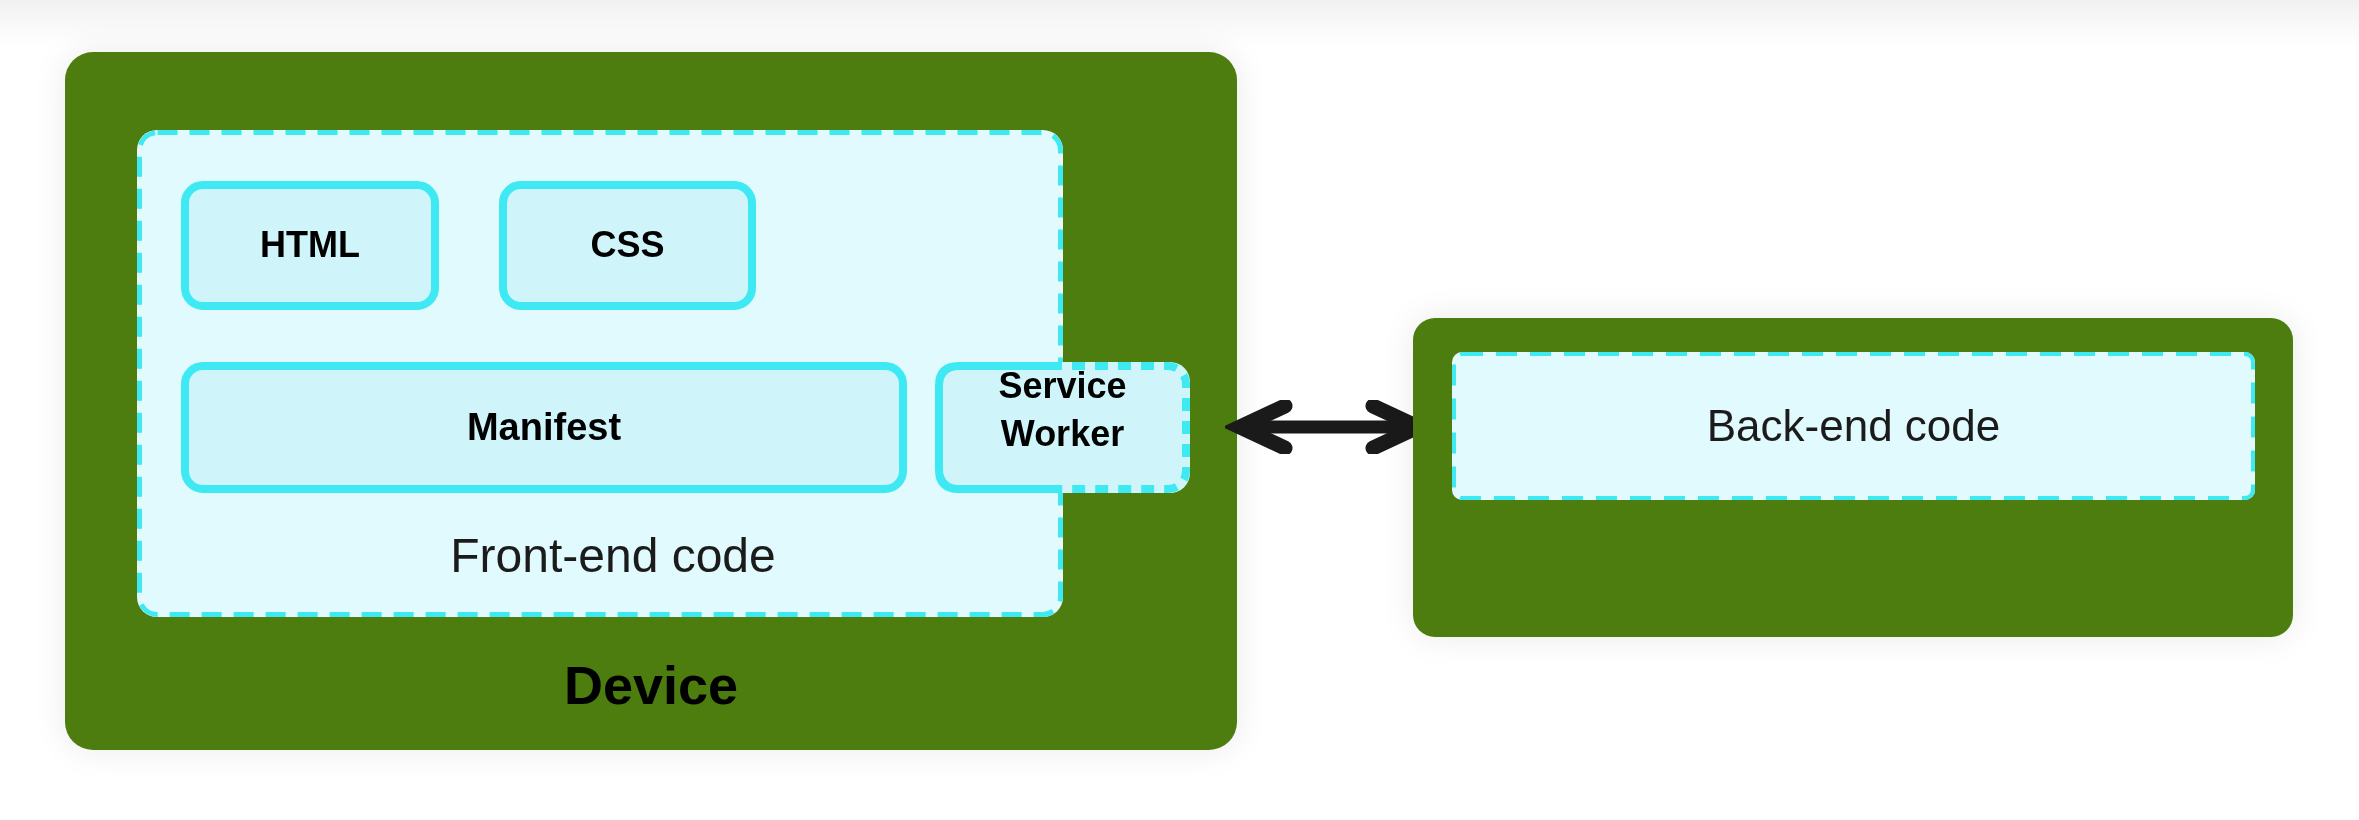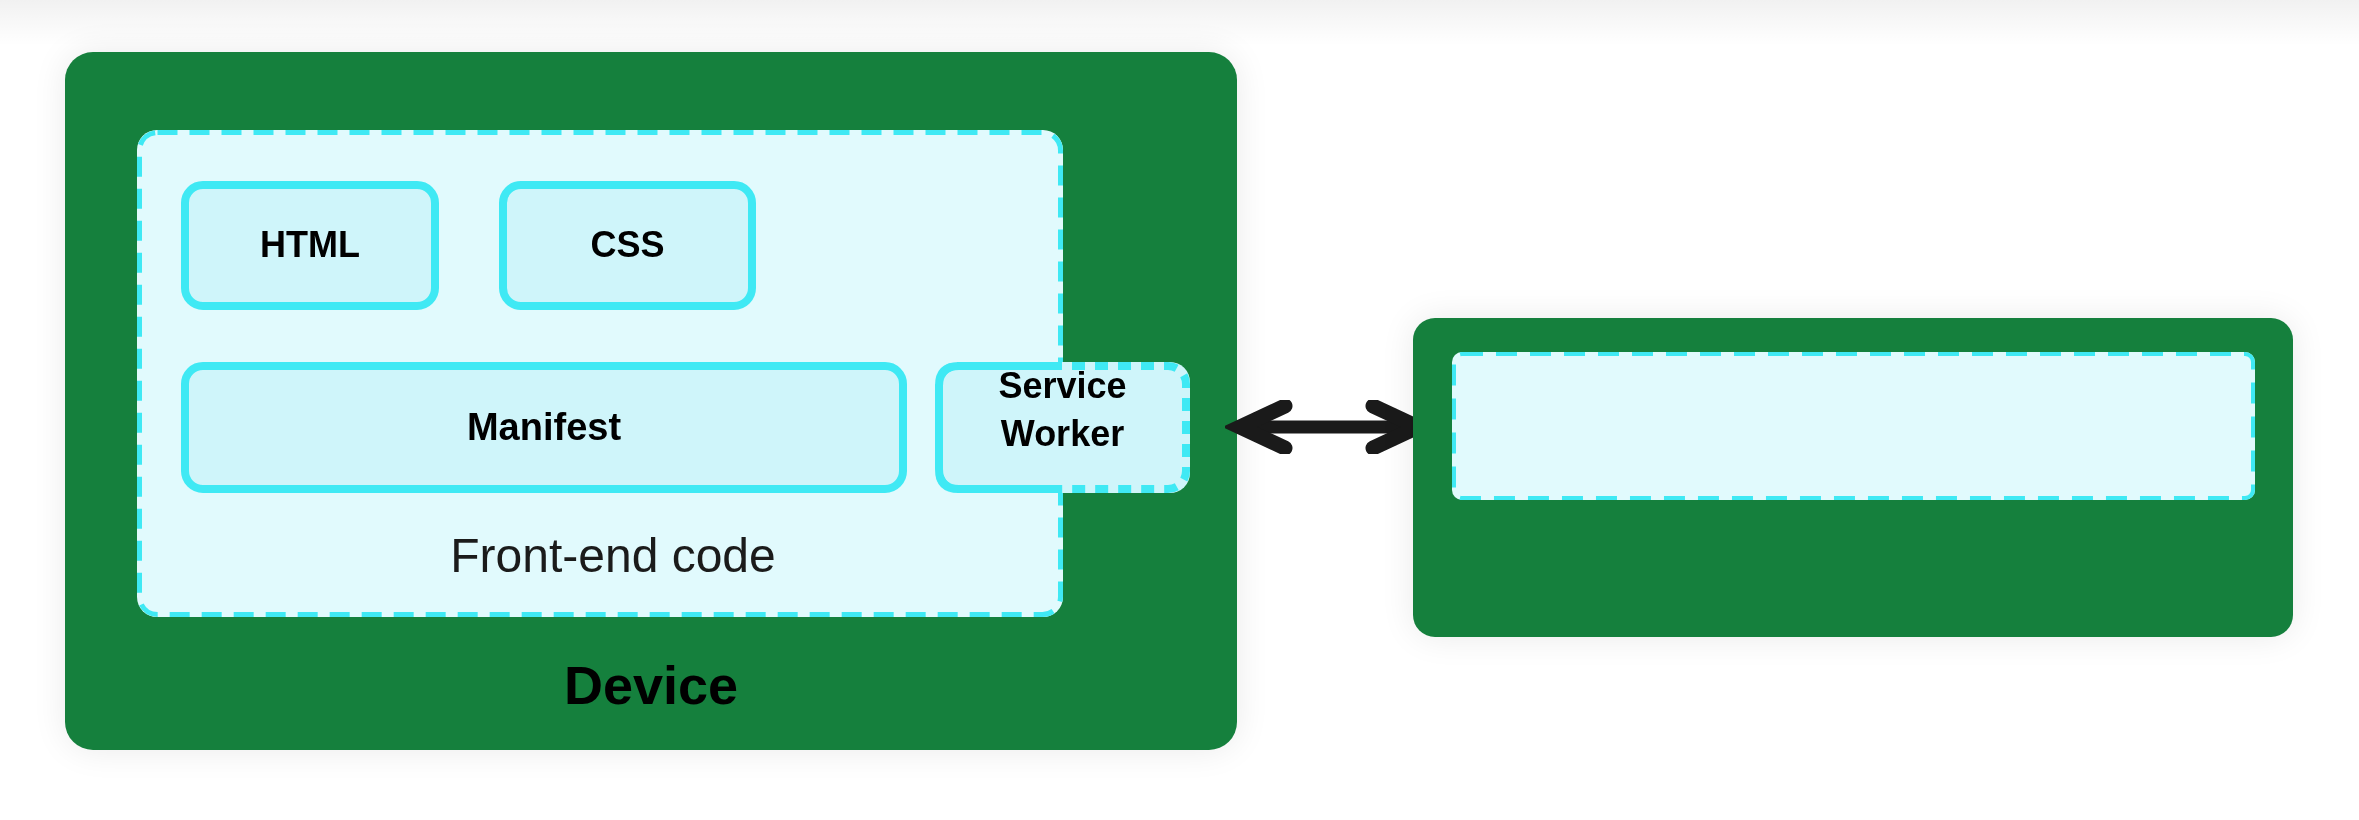--- a/index.html
+++ b/index.html
@@ -14,21 +14,21 @@
   html,body{background:#ffffff;}
   body{font-family:"Liberation Sans","DejaVu Sans",sans-serif;}
   .canvas{
     position:relative;width:2359px;height:820px;background:#ffffff;overflow:hidden;
   }
   .top-fade{
     position:absolute;left:0;top:0;width:2359px;height:46px;
     background:linear-gradient(to bottom, rgba(0,0,0,0.055), rgba(255,255,255,0));
   }
   .panel{
-    position:absolute;background:#15803d;border-radius:28px;
+    position:absolute;background:#4d7c0f;border-radius:28px;
     box-shadow:0 0 34px rgba(0,0,0,0.085);
   }
   .device-panel{left:65px;top:52px;width:1172px;height:698px;}
   .server-panel{left:1413px;top:318px;width:880px;height:319px;border-radius:22px;}
 
   .frontend-group{
     position:absolute;left:72px;top:78px;width:926px;height:487px;
     background:var(--group-fill);border-radius:20px;
   }
   .dash-svg{position:absolute;left:0;top:0;width:100%;height:100%;overflow:visible;display:block;}
@@ -116,16 +116,17 @@
     <path d="M18 27 H190" stroke="#1A1A1A" stroke-width="13" fill="none"></path>
     <path d="M60 6 L15 27 L60 48" stroke="#1A1A1A" stroke-width="15" fill="none" stroke-linejoin="miter" stroke-linecap="round"></path>
     <path d="M148 6 L193 27 L148 48" stroke="#1A1A1A" stroke-width="15" fill="none" stroke-linejoin="miter" stroke-linecap="round"></path>
   </svg>
 
   <div class="panel server-panel">
     <div class="backend-box">
       <svg class="dash-svg" viewBox="0 0 803 148" aria-hidden="true">
         <rect x="2" y="2" width="799" height="144" rx="8" ry="8" fill="none" stroke="#3FE9F4" stroke-width="4" stroke-dasharray="21 13"></rect>
       </svg>
+      <span>Back-end code</span>
     </div>
   </div>
 
 </div>
 
 </body></html>

